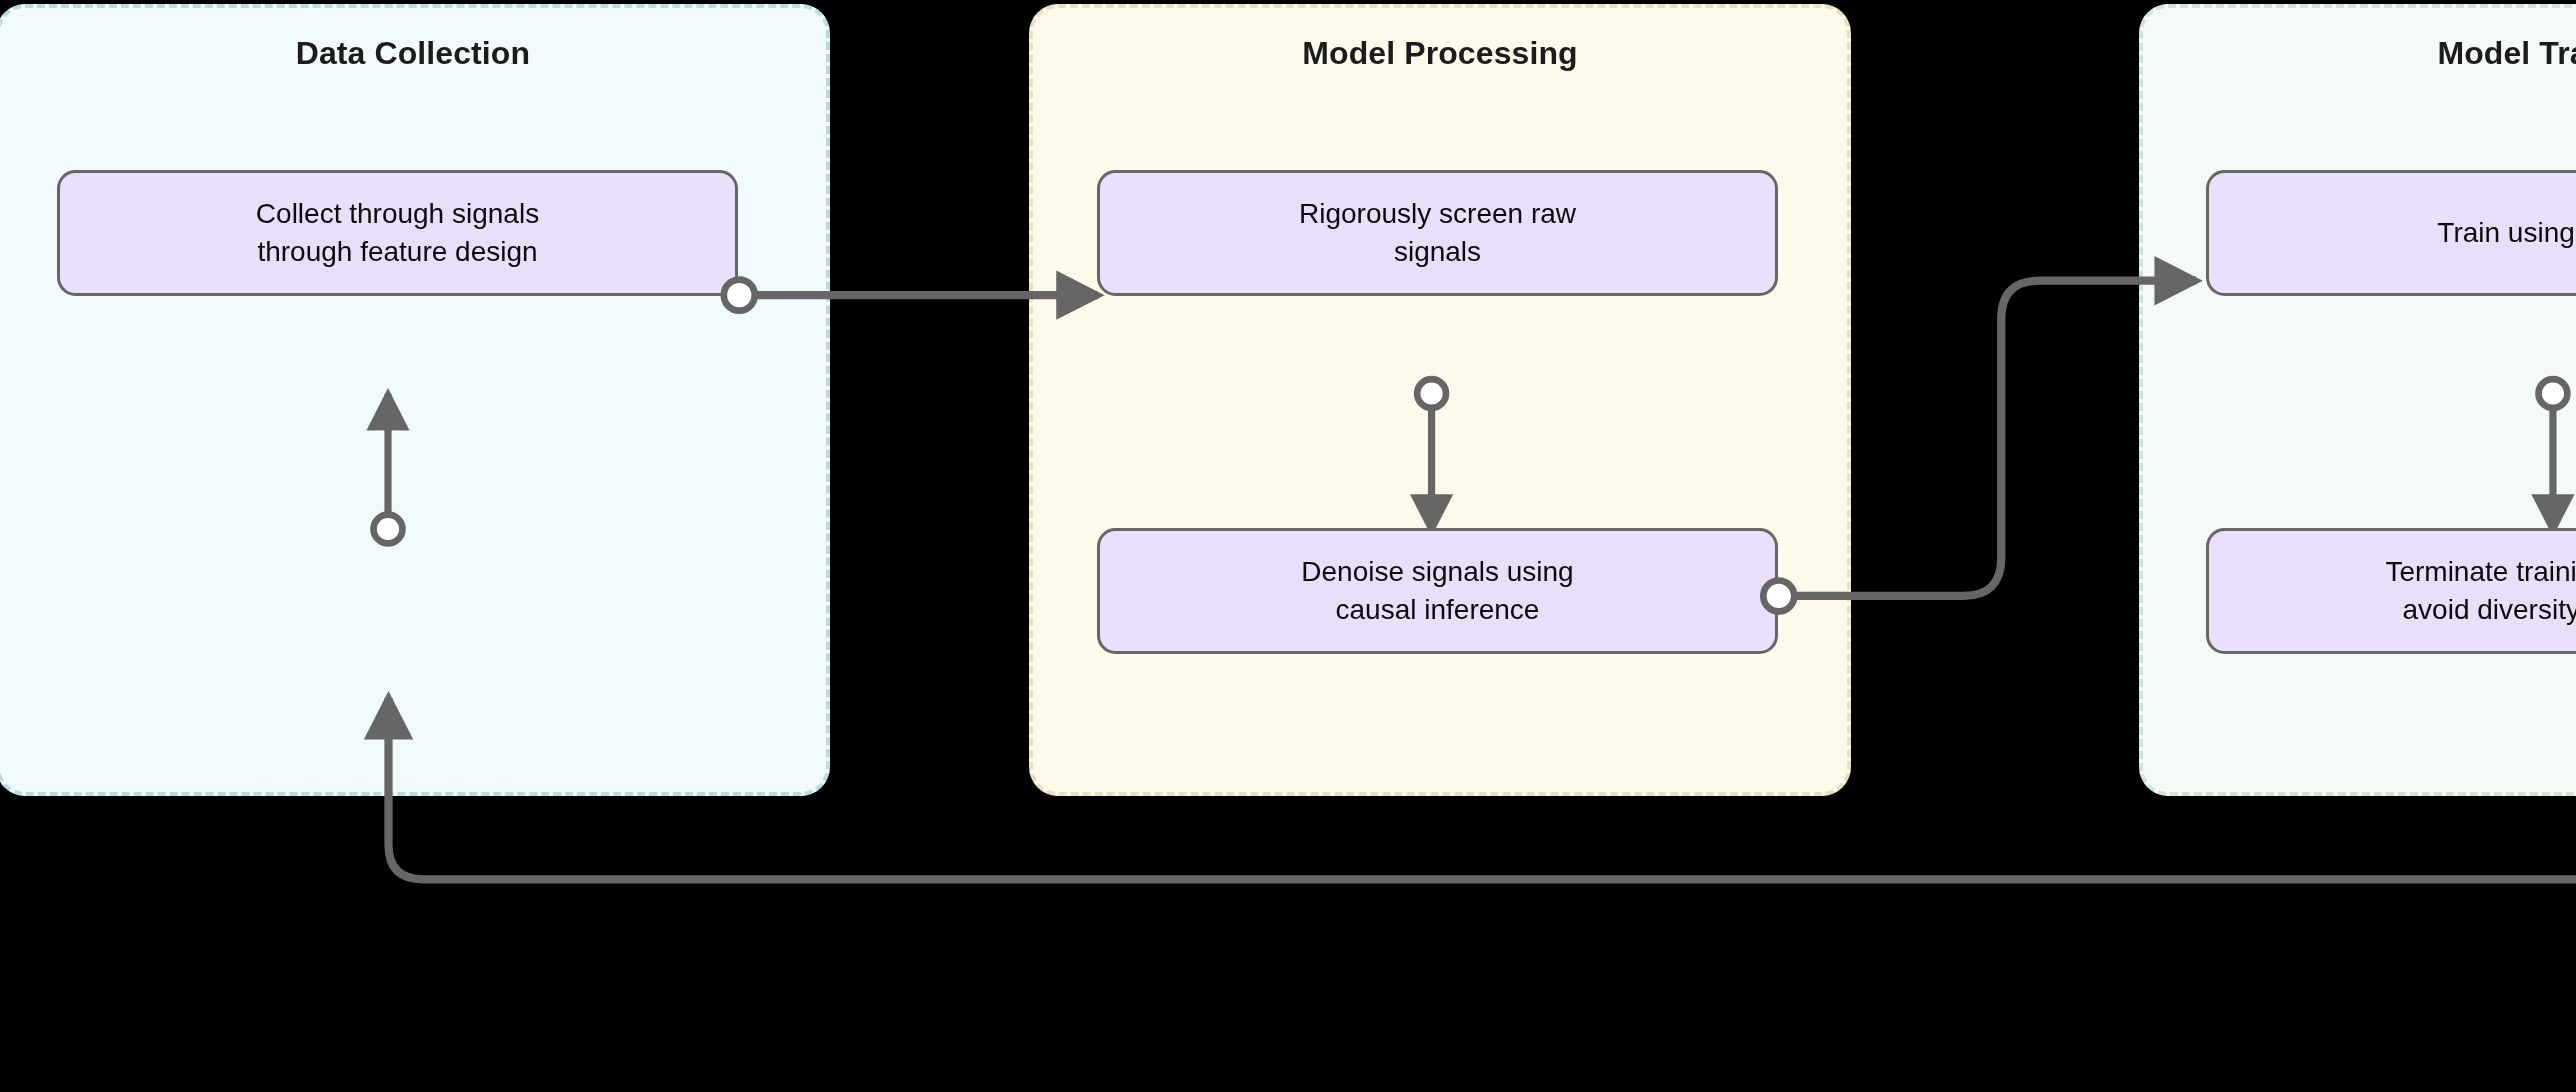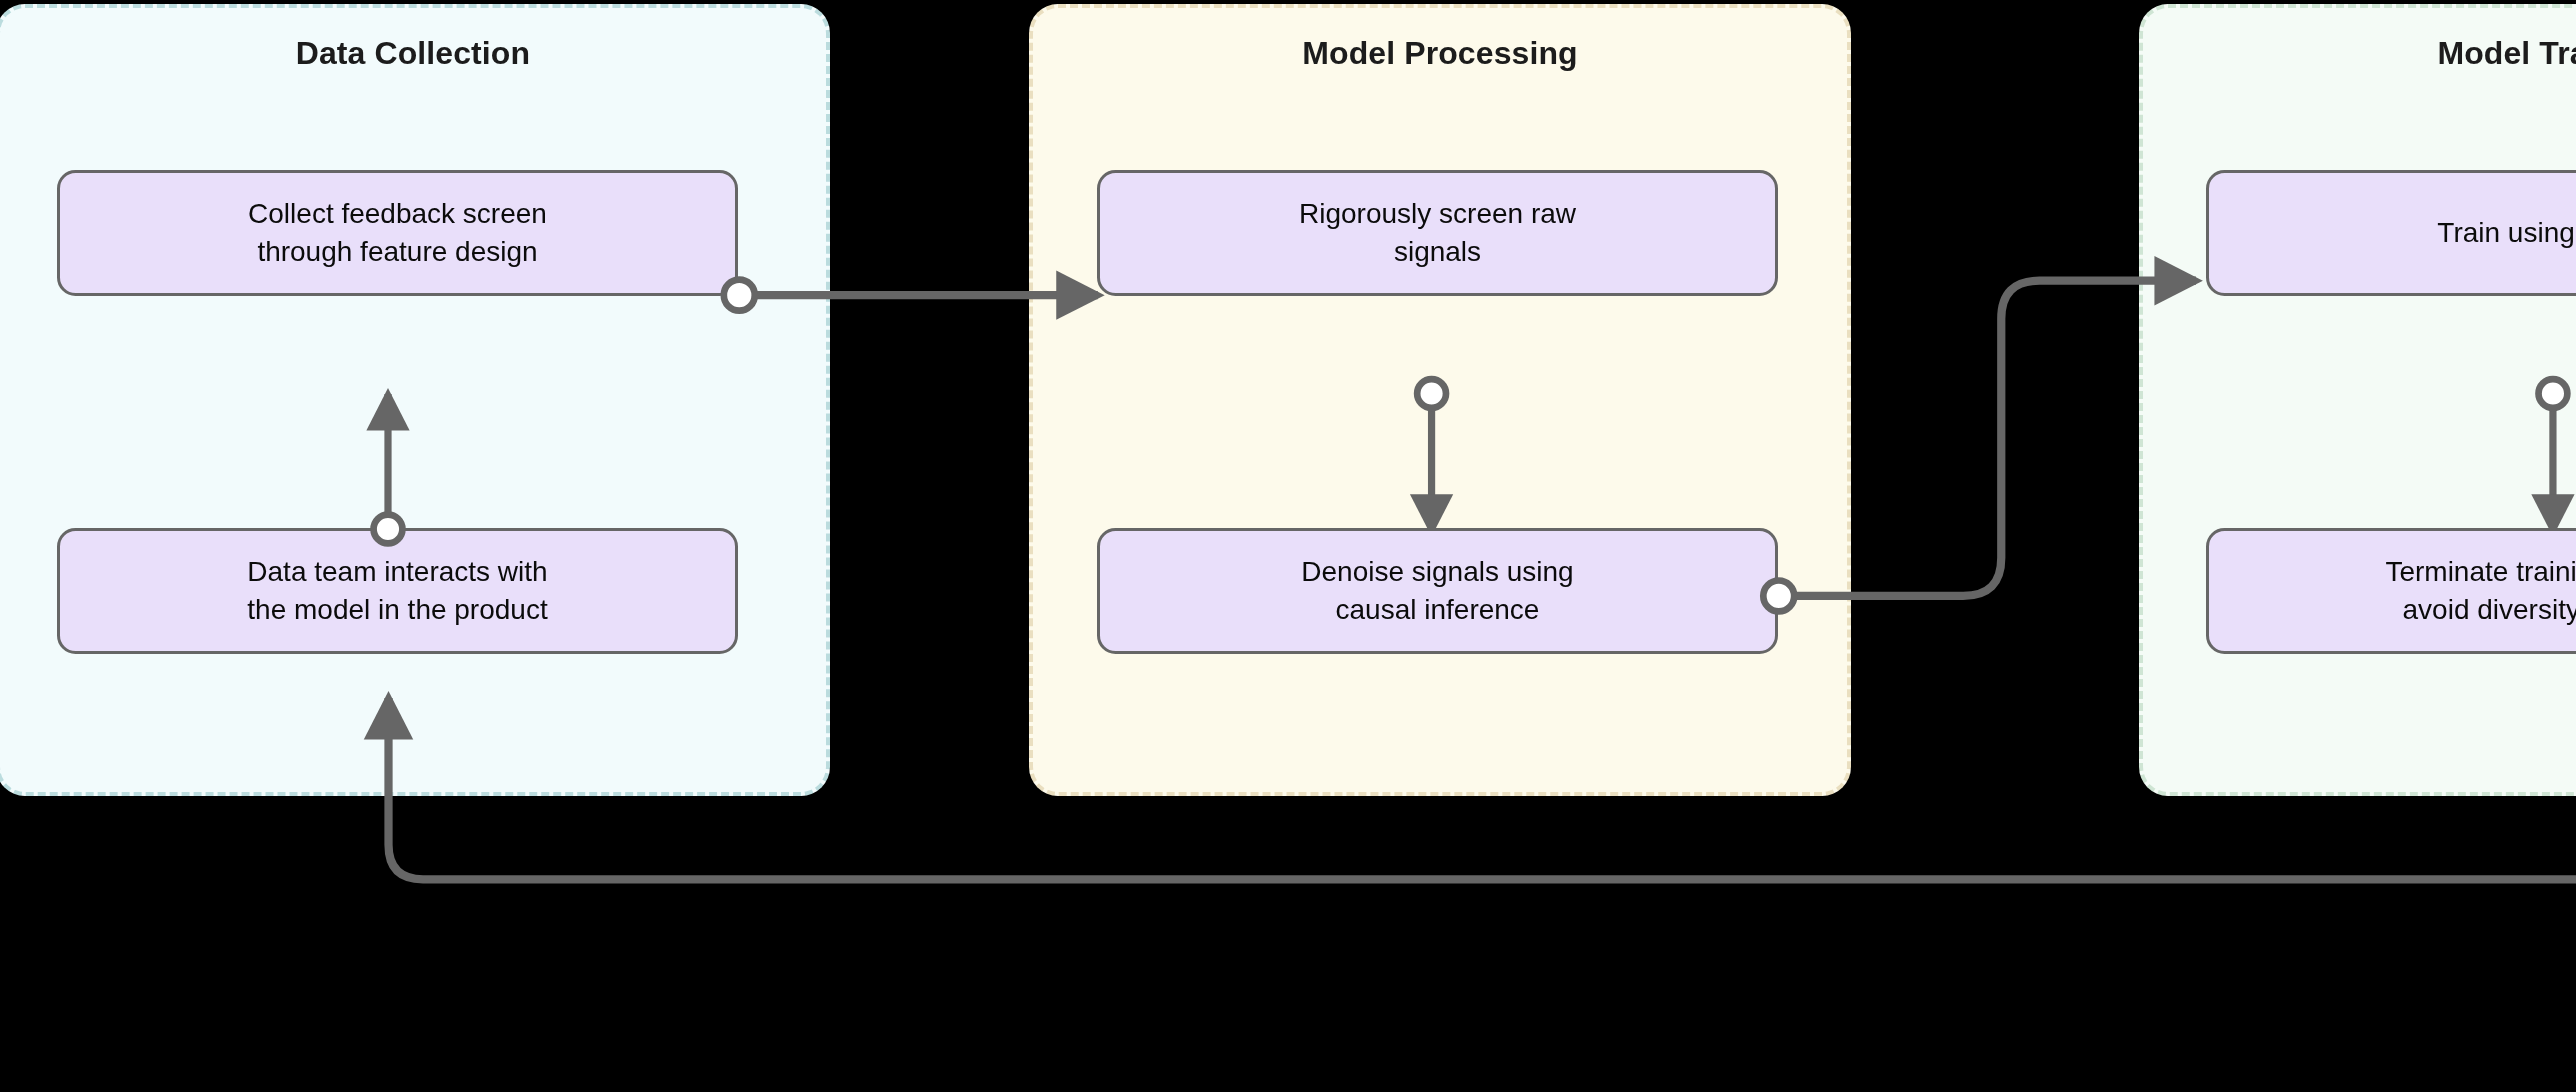--- a/index.html
+++ b/index.html
@@ -137,28 +137,24 @@
 
   <div class="cluster cluster-b" style="left:1029px; top:4.1px; width:822px; height:792px;">
     <div class="cluster-title" style="top:27px;">Model Processing</div>
   </div>
 
   <div class="cluster cluster-c" style="left:2139px; top:4.1px; width:824px; height:792px;">
     <div class="cluster-title" style="top:27px;">Model Training</div>
   </div>
 
   <div class="node" style="left:57px; top:170px; width:681px; height:126px;">
-    <div class="node-label">Collect feedback screen
+    <div class="node-label">Collect through signals
 through feature design</div>
   </div>
 
-  <div class="node" style="left:57px; top:528px; width:681px; height:126px;">
-    <div class="node-label">Data team interacts with
-the model in the product</div>
-  </div>
 
   <div class="node" style="left:1097px; top:170px; width:681px; height:126px;align-items:center;">
     <div class="node-label">Rigorously screen raw
 signals</div>
   </div>
 
   <div class="node" style="left:1097px; top:528px; width:681px; height:126px;">
     <div class="node-label">Denoise signals using
 causal inference</div>
   </div>

